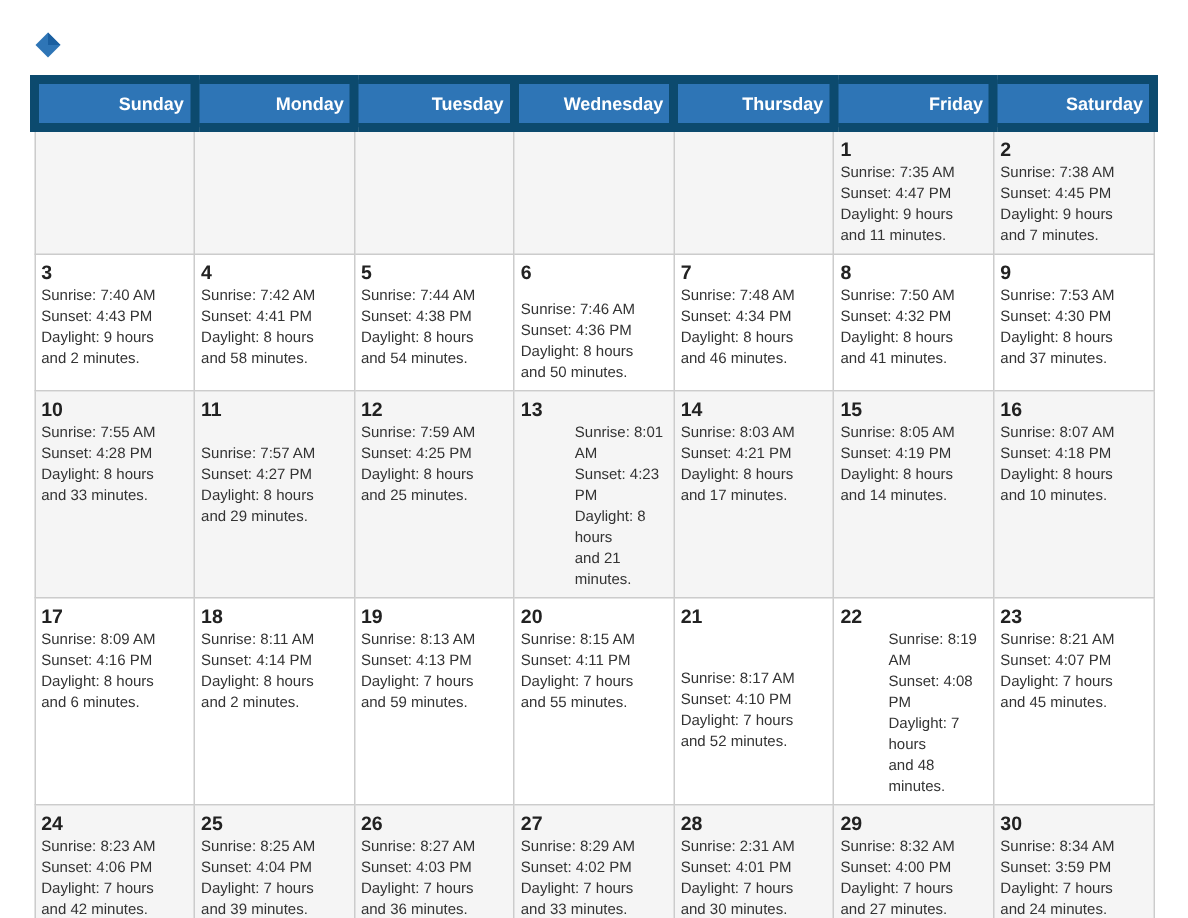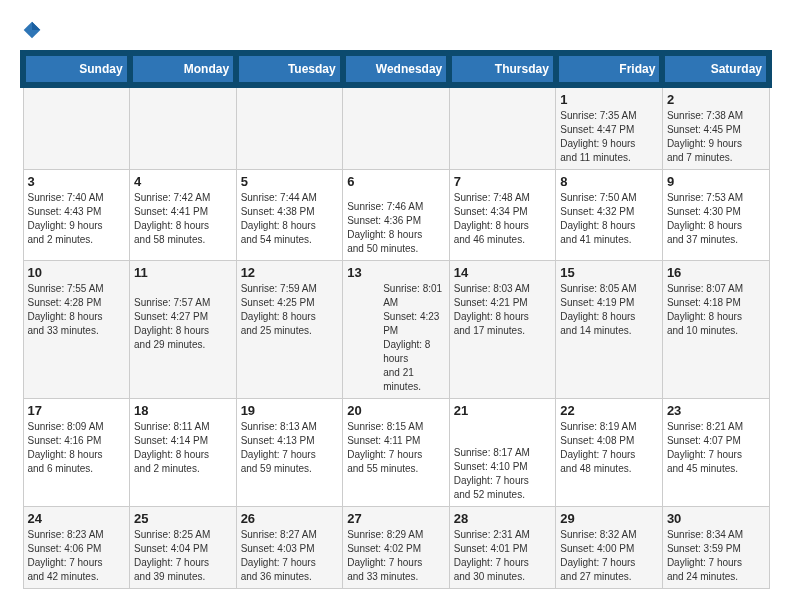--- a/index.html
+++ b/index.html
@@ -286,21 +286,21 @@
         </td>
         <td>
           <span class="day-number">21</span>
           <div class="day-info" style="white-space: pre-line; margin-top: 28px;">Sunrise: 8:17 AM
 Sunset: 4:10 PM
 Daylight: 7 hours
 and 52 minutes.</div>
         </td>
         <td>
           <span class="day-number">22</span>
-          <div class="day-info" style="white-space: pre-line;">Sunrise: 8:19 AM
+          <div class="day-info" style="white-space: pre-line; margin-left: 32px;">Sunrise: 8:19 AM
 Sunset: 4:08 PM
 Daylight: 7 hours
 and 48 minutes.</div>
         </td>
         <td>
           <span class="day-number">23</span>
           <div class="day-info" style="white-space: pre-line;">Sunrise: 8:21 AM
 Sunset: 4:07 PM
 Daylight: 7 hours
 and 45 minutes.</div>

